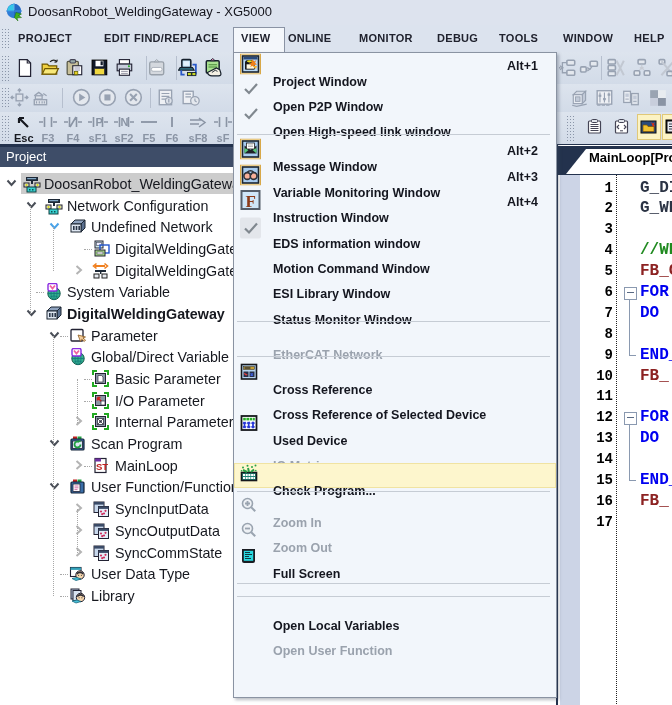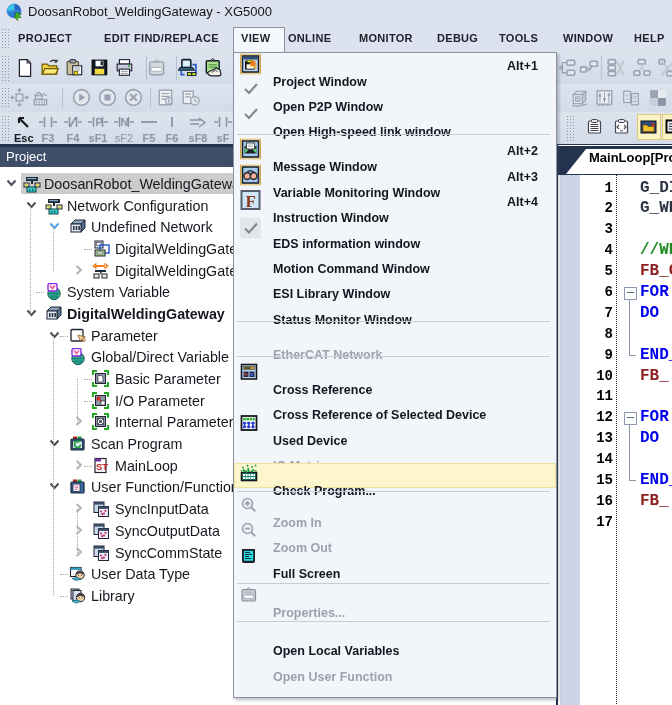--- a/index.html
+++ b/index.html
@@ -272,21 +272,21 @@
     <div class="tbico" style="left: 60px; top: 3px; width: 26px; text-align: center;"><svg width="20" height="14" viewBox="0 0 20 14">
         <path d="M1,7 h4 M15,7 h4 M6.5,2 v10 M13.5,2 v10 M13,2 L7,12" fill="none" stroke="#8a94a4" stroke-width="1.6"></path>
       </svg><div style="font-size:11px;font-weight:bold;color:#8a94a4;margin-top:-1px;">F4</div></div>
     <div class="tbico" style="left: 85px; top: 3px; width: 26px; text-align: center;"><svg width="22" height="14" viewBox="0 0 22 14">
         <path d="M1,7 h4 M17,7 h4 M6.5,2 v10 M15.5,2 v10" fill="none" stroke="#8a94a4" stroke-width="1.6"></path>
         <text x="8.5" y="11" font-size="11" font-weight="bold" fill="#8a94a4" font-family="Liberation Sans">P</text>
       </svg><div style="font-size:11px;font-weight:bold;color:#8a94a4;margin-top:-1px;">sF1</div></div>
     <div class="tbico" style="left: 111px; top: 3px; width: 26px; text-align: center;"><svg width="22" height="14" viewBox="0 0 22 14">
         <path d="M1,7 h4 M17,7 h4 M6.5,2 v10 M15.5,2 v10" fill="none" stroke="#8a94a4" stroke-width="1.6"></path>
         <text x="7.5" y="11" font-size="11" font-weight="bold" fill="#8a94a4" font-family="Liberation Sans">N</text>
-      </svg><div style="font-size:11px;font-weight:normal;color:#8a94a4;margin-top:-1px;">sF2</div></div>
+      </svg><div style="font-size:11px;font-weight:bold;color:#8a94a4;margin-top:-1px;">sF2</div></div>
     <div class="tbico" style="left: 136px; top: 3px; width: 26px; text-align: center;"><svg width="20" height="14" viewBox="0 0 20 14">
         <path d="M2,7 h16" stroke="#8a94a4" stroke-width="1.8"></path>
       </svg><div style="font-size:11px;font-weight:bold;color:#8a94a4;margin-top:-1px;">F5</div></div>
     <div class="tbico" style="left: 159px; top: 3px; width: 26px; text-align: center;"><svg width="20" height="14" viewBox="0 0 20 14">
         <path d="M10,2 v10" stroke="#8a94a4" stroke-width="1.8"></path>
       </svg><div style="font-size:11px;font-weight:bold;color:#8a94a4;margin-top:-1px;">F6</div></div>
     <div class="tbico" style="left: 185px; top: 3px; width: 26px; text-align: center;"><svg width="20" height="14" viewBox="0 0 20 14">
         <path d="M2,5 h12 M2,9 h9 M11,3 l6,4.5 -6,4.5" fill="none" stroke="#8a94a4" stroke-width="1.5"></path>
       </svg><div style="font-size:11px;font-weight:bold;color:#8a94a4;margin-top:-1px;">sF8</div></div>
     <div class="tbico" style="left: 210px; top: 3px; width: 26px; text-align: center;"><svg width="20" height="14" viewBox="0 0 20 14">
@@ -792,29 +792,20 @@
     </div>
     <div class="mrow">
       <div class="mick"><svg width="18" height="18" viewBox="0 0 18 18">
           <path d="M2,2 h13 v12 q0,2 -2,2 h-9 q-2,0 -2,-2 z" fill="#1a1c22"></path>
           <rect x="3.8" y="3.8" width="9.4" height="10" fill="#28d8e0"></rect>
           <path d="M5,5.5 h5 M5,7.5 h7 M5,9.5 h4 M5,11.5 h6" stroke="#103a40" stroke-width="1.2"></path>
         </svg></div>
       <div class="mtext">Full Screen</div>
     </div>
     <div class="msep" style="height:14px;--lp:88%;"></div>
-    <div class="mrow dis">
-      <div class="mick"><svg width="18" height="18" viewBox="0 0 18 18">
-          <rect x="2" y="3.5" width="13.5" height="11.5" rx="1.5" fill="#c8ccd4" stroke="#888e98" stroke-width="1.2"></rect>
-          <path d="M6.5,3.5 l2.2,-2 2.2,2 z" fill="#d8dce2" stroke="#888e98" stroke-width=".8"></path>
-          <rect x="3.8" y="9" width="10" height="3.6" rx="1.6" fill="#fff" stroke="#979da8" stroke-width=".8"></rect>
-          <rect x="4.5" y="5.5" width="8.5" height="2" rx="1" fill="#b8bdc6"></rect>
-        </svg></div>
-      <div class="mtext">Properties...</div>
-    </div>
     <div class="msep" style="height:13px;--lp:88%;"></div>
     <div class="mrow">
       <div class="mtext">Open Local Variables</div>
     </div>
     <div class="mrow dis">
       <div class="mtext">Open User Function</div>
     </div>
   </div>
 
 </body></html>

